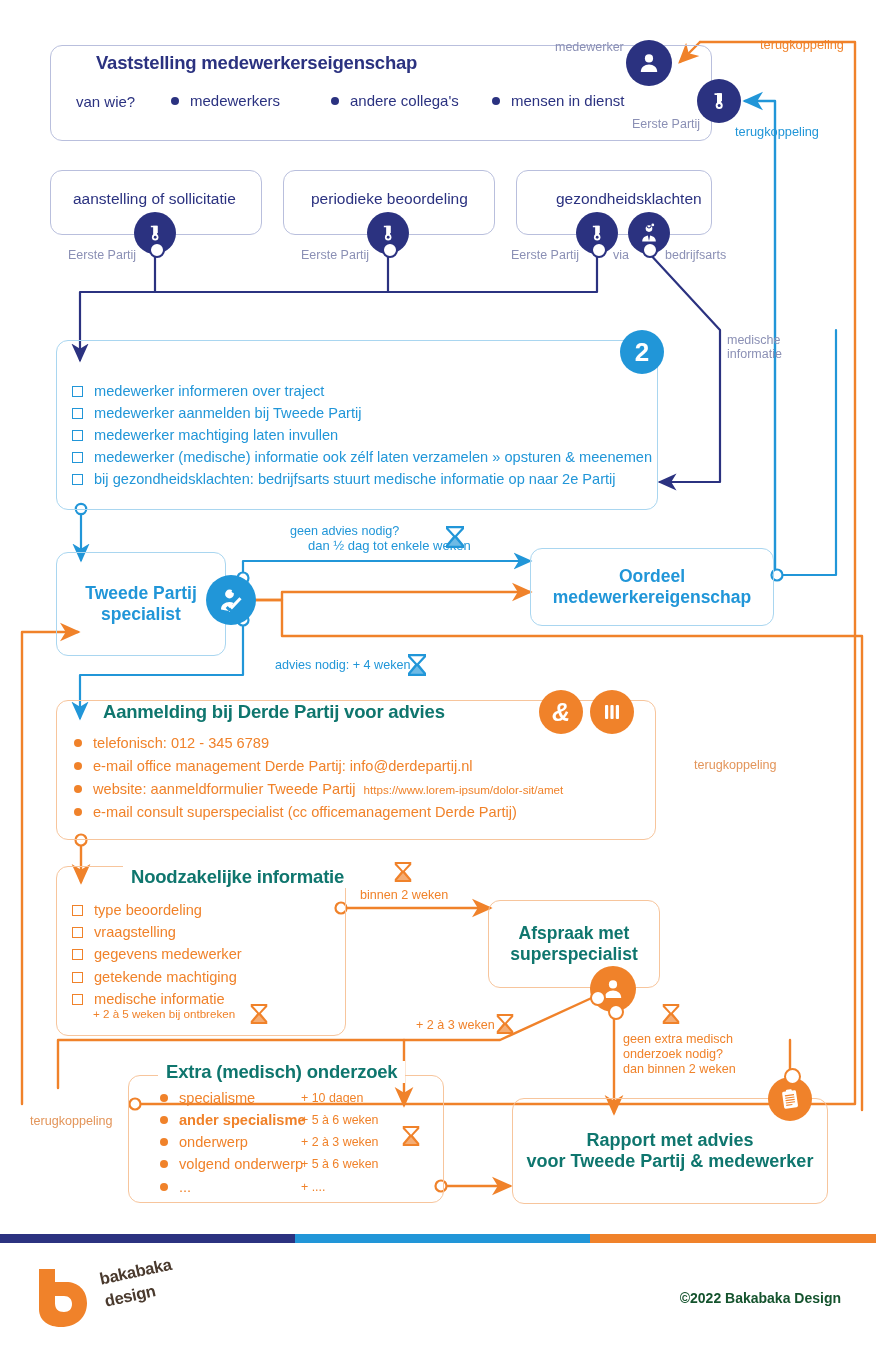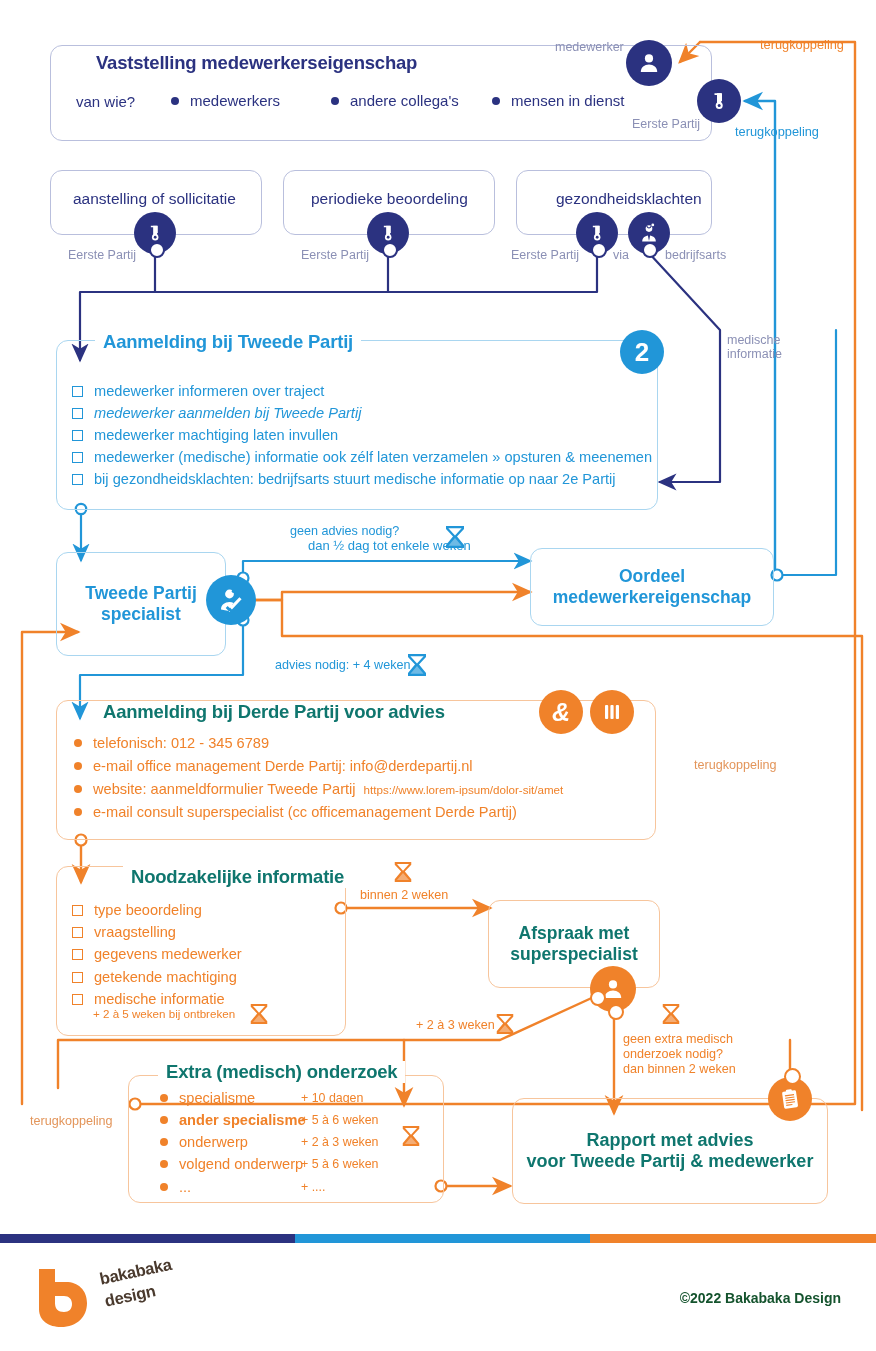--- a/index.html
+++ b/index.html
@@ -217,30 +217,29 @@
       <path d="M5.6 22.2c0-4.2 3.3-6.6 7.4-6.6s7.4 2.4 7.4 6.6z" fill="#fff"></path>
       <path d="M11.6 14.8 L13 21.6 L14.4 14.8 Z" fill="#2b3280"></path>
       <path d="M10.3 5.2 q2.7 5 5.4 0" stroke="#2b3280" stroke-width="1.1" fill="none"></path>
       <circle cx="17.1" cy="4.2" r="1.5" fill="#fff"></circle>
     </svg>
   </div>
   <div class="lbl c-grey" style="left:665px;top:248px;font-size:12.5px;">bedrijfsarts</div>
   <div style="position:absolute;left:642px;top:242px;width:12px;height:12px;border-radius:50%;background:#fff;border:2.2px solid #2b3280;"></div>
 
   <div class="box blue" style="left:56px;top:340px;width:602px;height:170px;"></div>
-  <div class="boxtitle t-blue" style="left:95px;top:331px;font-size:18.5px;">Aanmelding bij Tweede Partij</div>
   <div class="badge b-blue" style="left:620px;top:330px;width:44px;height:44px;font-size:26px;">
     <span>2</span>
   </div>
 
   <div class="row c-blue" style="left:72px;top:383px;font-size:14.6px;">
     <span class="chk"></span>
     <span>medewerker informeren over traject</span>
   </div>
-  <div class="row c-blue" style="left:72px;top:405px;font-size:14.6px;font-style:italic;">
+  <div class="row c-blue" style="left:72px;top:405px;font-size:14.6px;">
     <span class="chk"></span>
     <span>medewerker aanmelden bij Tweede Partij</span>
   </div>
   <div class="row c-blue" style="left:72px;top:427px;font-size:14.6px;">
     <span class="chk"></span>
     <span>medewerker machtiging laten invullen</span>
   </div>
   <div class="row c-blue" style="left:72px;top:449px;font-size:14.6px;">
     <span class="chk"></span>
     <span>medewerker (medische) informatie ook zélf laten verzamelen  »  opsturen &amp; meenemen</span>

